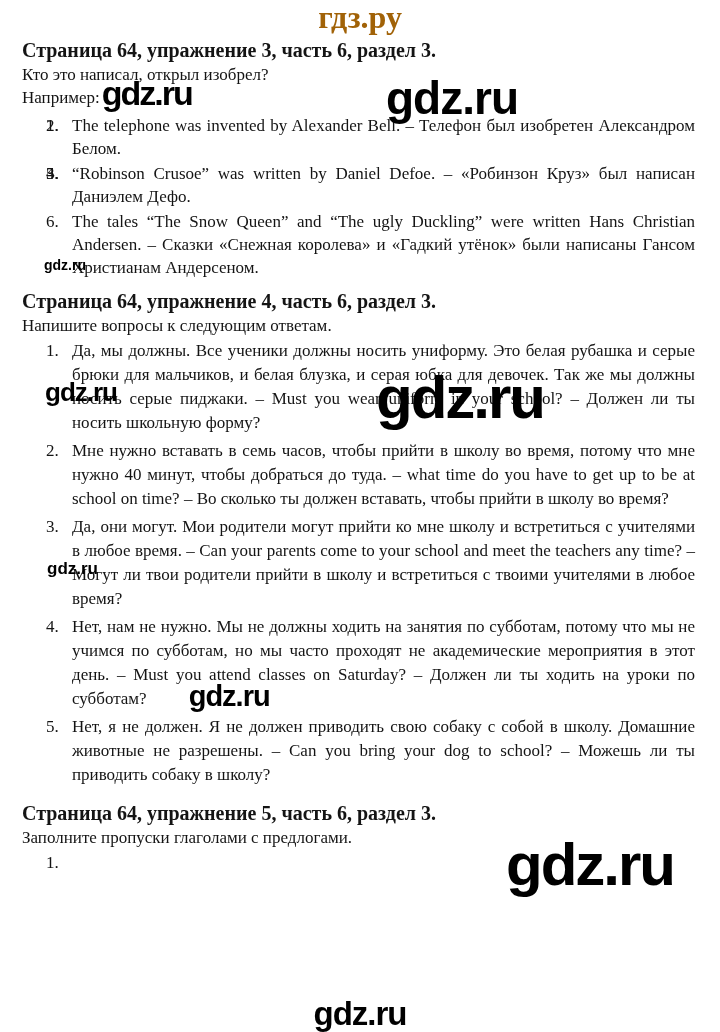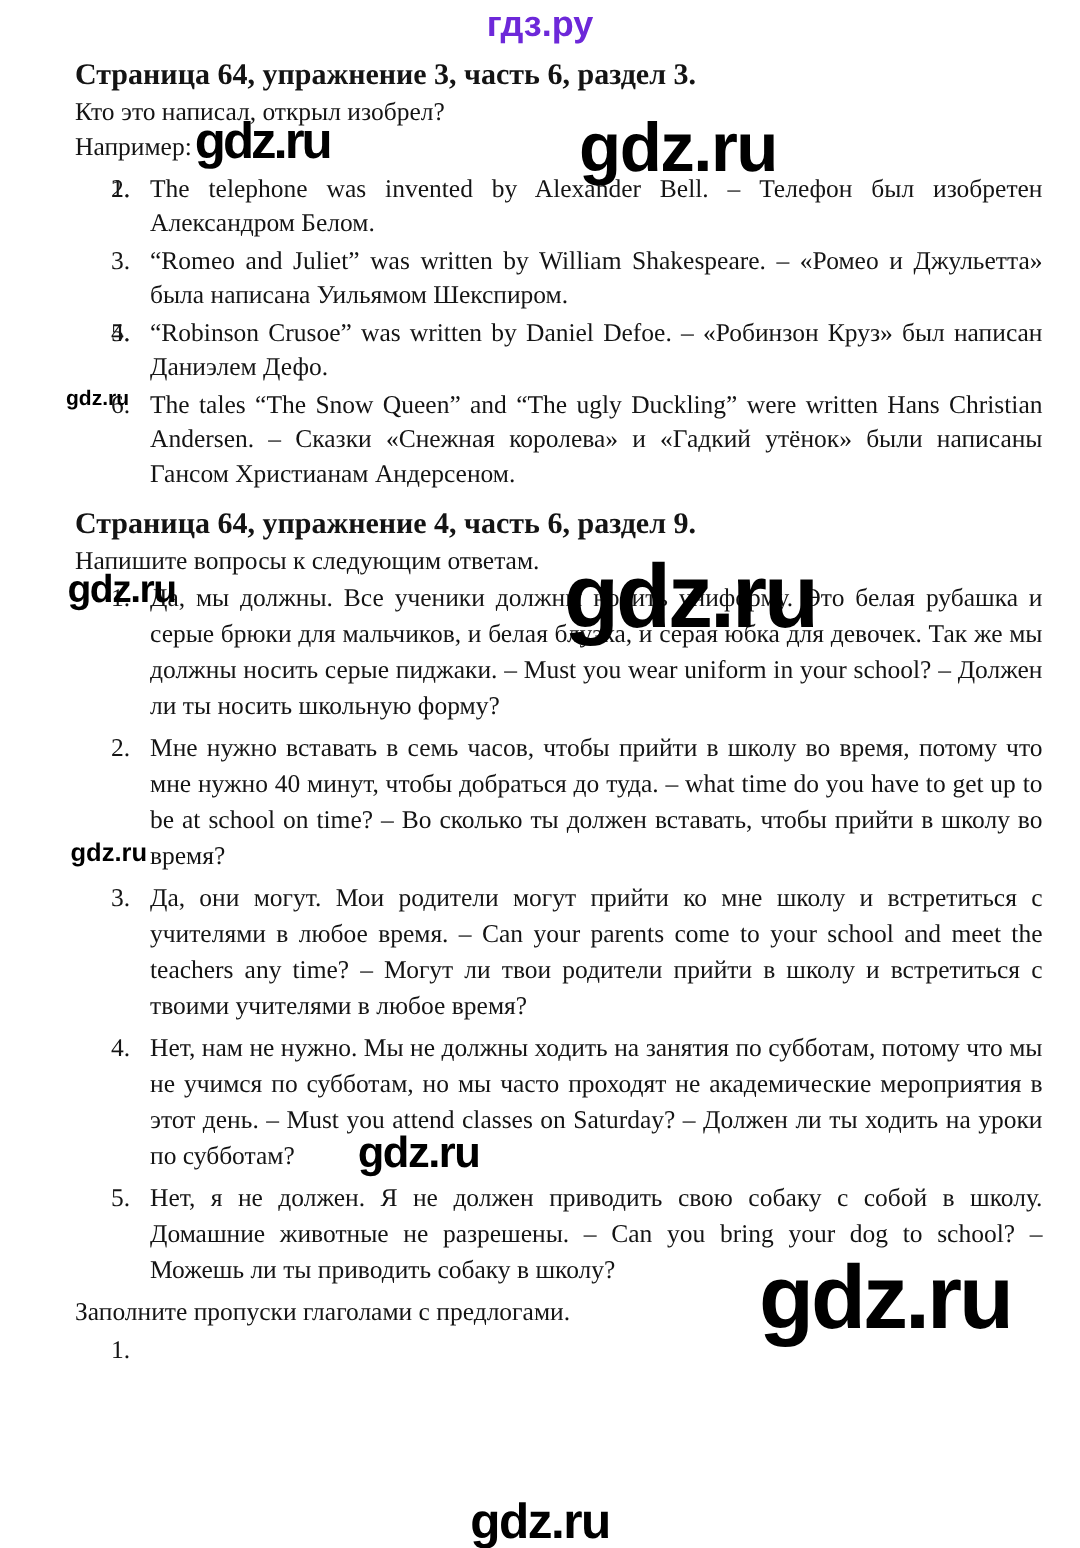--- a/index.html
+++ b/index.html
@@ -7,27 +7,27 @@
     position:relative;
     width:720px; height:1032px;
     background:#ffffff;
     color:#141414;
     font-family:"Liberation Serif", serif;
     overflow:hidden;
   }
   .site-header {
     padding-top:2px;
     text-align:center;
-    font-family:Liberation Sans, sans-serif;
+    font-family:Liberation Serif, serif;
     font-weight:700;
-    font-size:24px;
+    font-size:32px;
     line-height:30px;
-    color:#6d28d9;
+    color:#a16207;
   }
-  .content { padding:0 25px 0 22px;margin-left:28px; }
+  .content { padding:0 25px 0 22px; }
   .sec-heading {
     font-size:20px; font-weight:700;
     line-height:24px;
     margin:6px 0 0 0;
   }
   .sec4 .sec-heading { margin-top:10px; }
   .sec5 .sec-heading { margin-top:14px; }
   .intro {
     font-size:17px; line-height:23px; margin:1px 0 0 0;
   }
@@ -90,40 +90,41 @@
 
   <div class="content">
 
     <section class="sec3">
       <h2 class="sec-heading">Страница 64, упражнение 3, часть 6, раздел 3.</h2>
       <p class="intro">Кто это написал, открыл изобрел?</p>
       <div class="example-line"><span>Например:</span><span class="wm-inline-big">gdz.ru</span></div>
       <ol class="items">
           <li class="item"><span class="item-num">1.</span></li>
           <li class="item"><span class="item-num">2.</span><span>The telephone was invented by Alexander Bell. – Телефон был изобретен Александром Белом.</span></li>
-          <li class="item"><span class="item-num">3.</span><span>“Romeo and Juliet” was written by William Shakespeare. – «Ромео и Джульетта» была написана Уильямом Шекспиром.</span></li>
+          <li class="item"><span class="item-num">3.</span></li>
           <li class="item"><span class="item-num">4.</span></li>
           <li class="item"><span class="item-num">5.</span><span>“Robinson Crusoe” was written by Daniel Defoe. – «Робинзон Круз» был написан Даниэлем Дефо.</span></li>
           <li class="item"><span class="item-num">6.</span><span>The tales “The Snow Queen” and “The ugly Duckling” were written Hans Christian Andersen. – Сказки «Снежная королева» и «Гадкий утёнок» были написаны Гансом Христианам Андерсеном.</span></li>
         </ol>
     </section>
 
     <section class="sec4">
-      <h2 class="sec-heading">Страница 64, упражнение 4, часть 6, раздел 9.</h2>
+      <h2 class="sec-heading">Страница 64, упражнение 4, часть 6, раздел 3.</h2>
       <p class="intro">Напишите вопросы к следующим ответам.</p>
       <ol class="items">
           <li class="item"><span class="item-num">1.</span><span>Да, мы должны. Все ученики должны носить униформу. Это белая рубашка и серые брюки для мальчиков, и белая блузка, и серая юбка для девочек. Так же мы должны носить серые пиджаки. – Must you wear uniform in your school? – Должен ли ты носить школьную форму?</span></li>
           <li class="item"><span class="item-num">2.</span><span>Мне нужно вставать в семь часов, чтобы прийти в школу во время, потому что мне нужно 40 минут, чтобы добраться до туда. – what time do you have to get up to be at school on time? – Во сколько ты должен вставать, чтобы прийти в школу во время?</span></li>
           <li class="item"><span class="item-num">3.</span><span>Да, они могут. Мои родители могут прийти ко мне школу и встретиться с учителями в любое время. – Can your parents come to your school and meet the teachers any time? – Могут ли твои родители прийти в школу и встретиться с твоими учителями в любое время?</span></li>
           <li class="item"><span class="item-num">4.</span><span>Нет, нам не нужно. Мы не должны ходить на занятия по субботам, потому что мы не учимся по субботам, но мы часто проходят не академические мероприятия в этот день. – Must you attend classes on Saturday? – Должен ли ты ходить на уроки по субботам?</span><span class="wm-inline-mid">gdz.ru</span></li>
           <li class="item"><span class="item-num">5.</span><span>Нет, я не должен. Я не должен приводить свою собаку с собой в школу. Домашние животные не разрешены. – Can you bring your dog to school? – Можешь ли ты приводить собаку в школу?</span></li>
         </ol>
     </section>
 
     <section class="sec5">
+      <h2 class="sec-heading">Страница 64, упражнение 5, часть 6, раздел 3.</h2>
       <p class="intro">Заполните пропуски глаголами с предлогами.</p>
       <ol class="items">
           <li class="item"><span class="item-num">1.</span></li>
         </ol>
     </section>
 
   </div>
 
   <div class="wm-abs wm-a">gdz.ru</div>
   <div class="wm-abs wm-b">gdz.ru</div>

